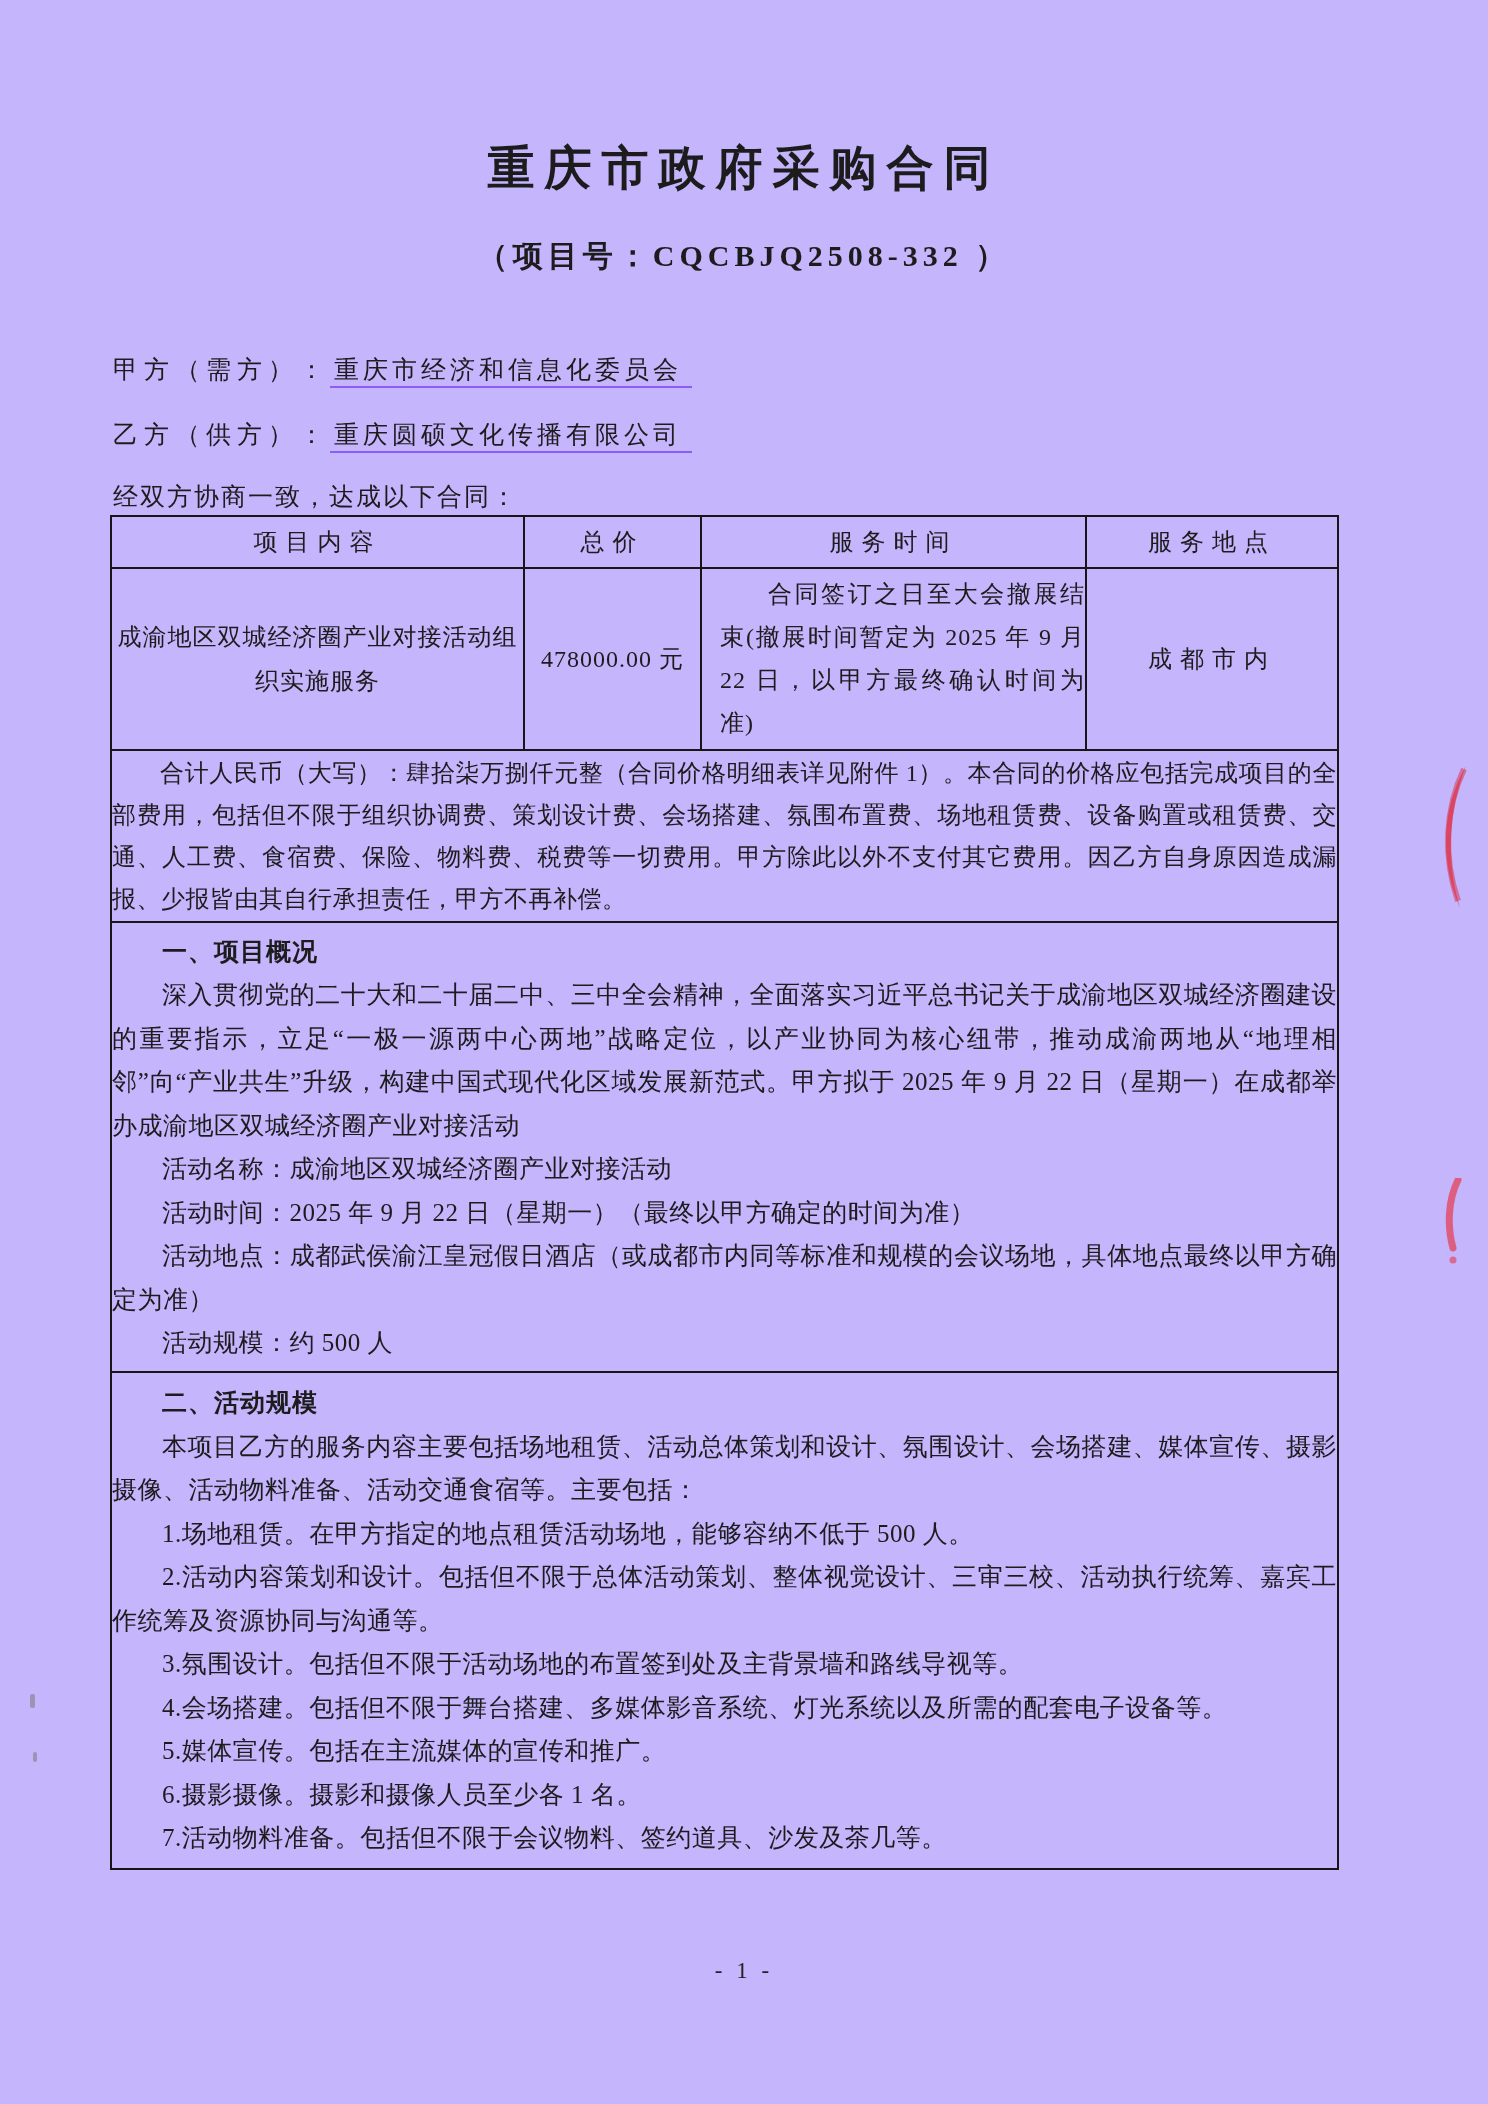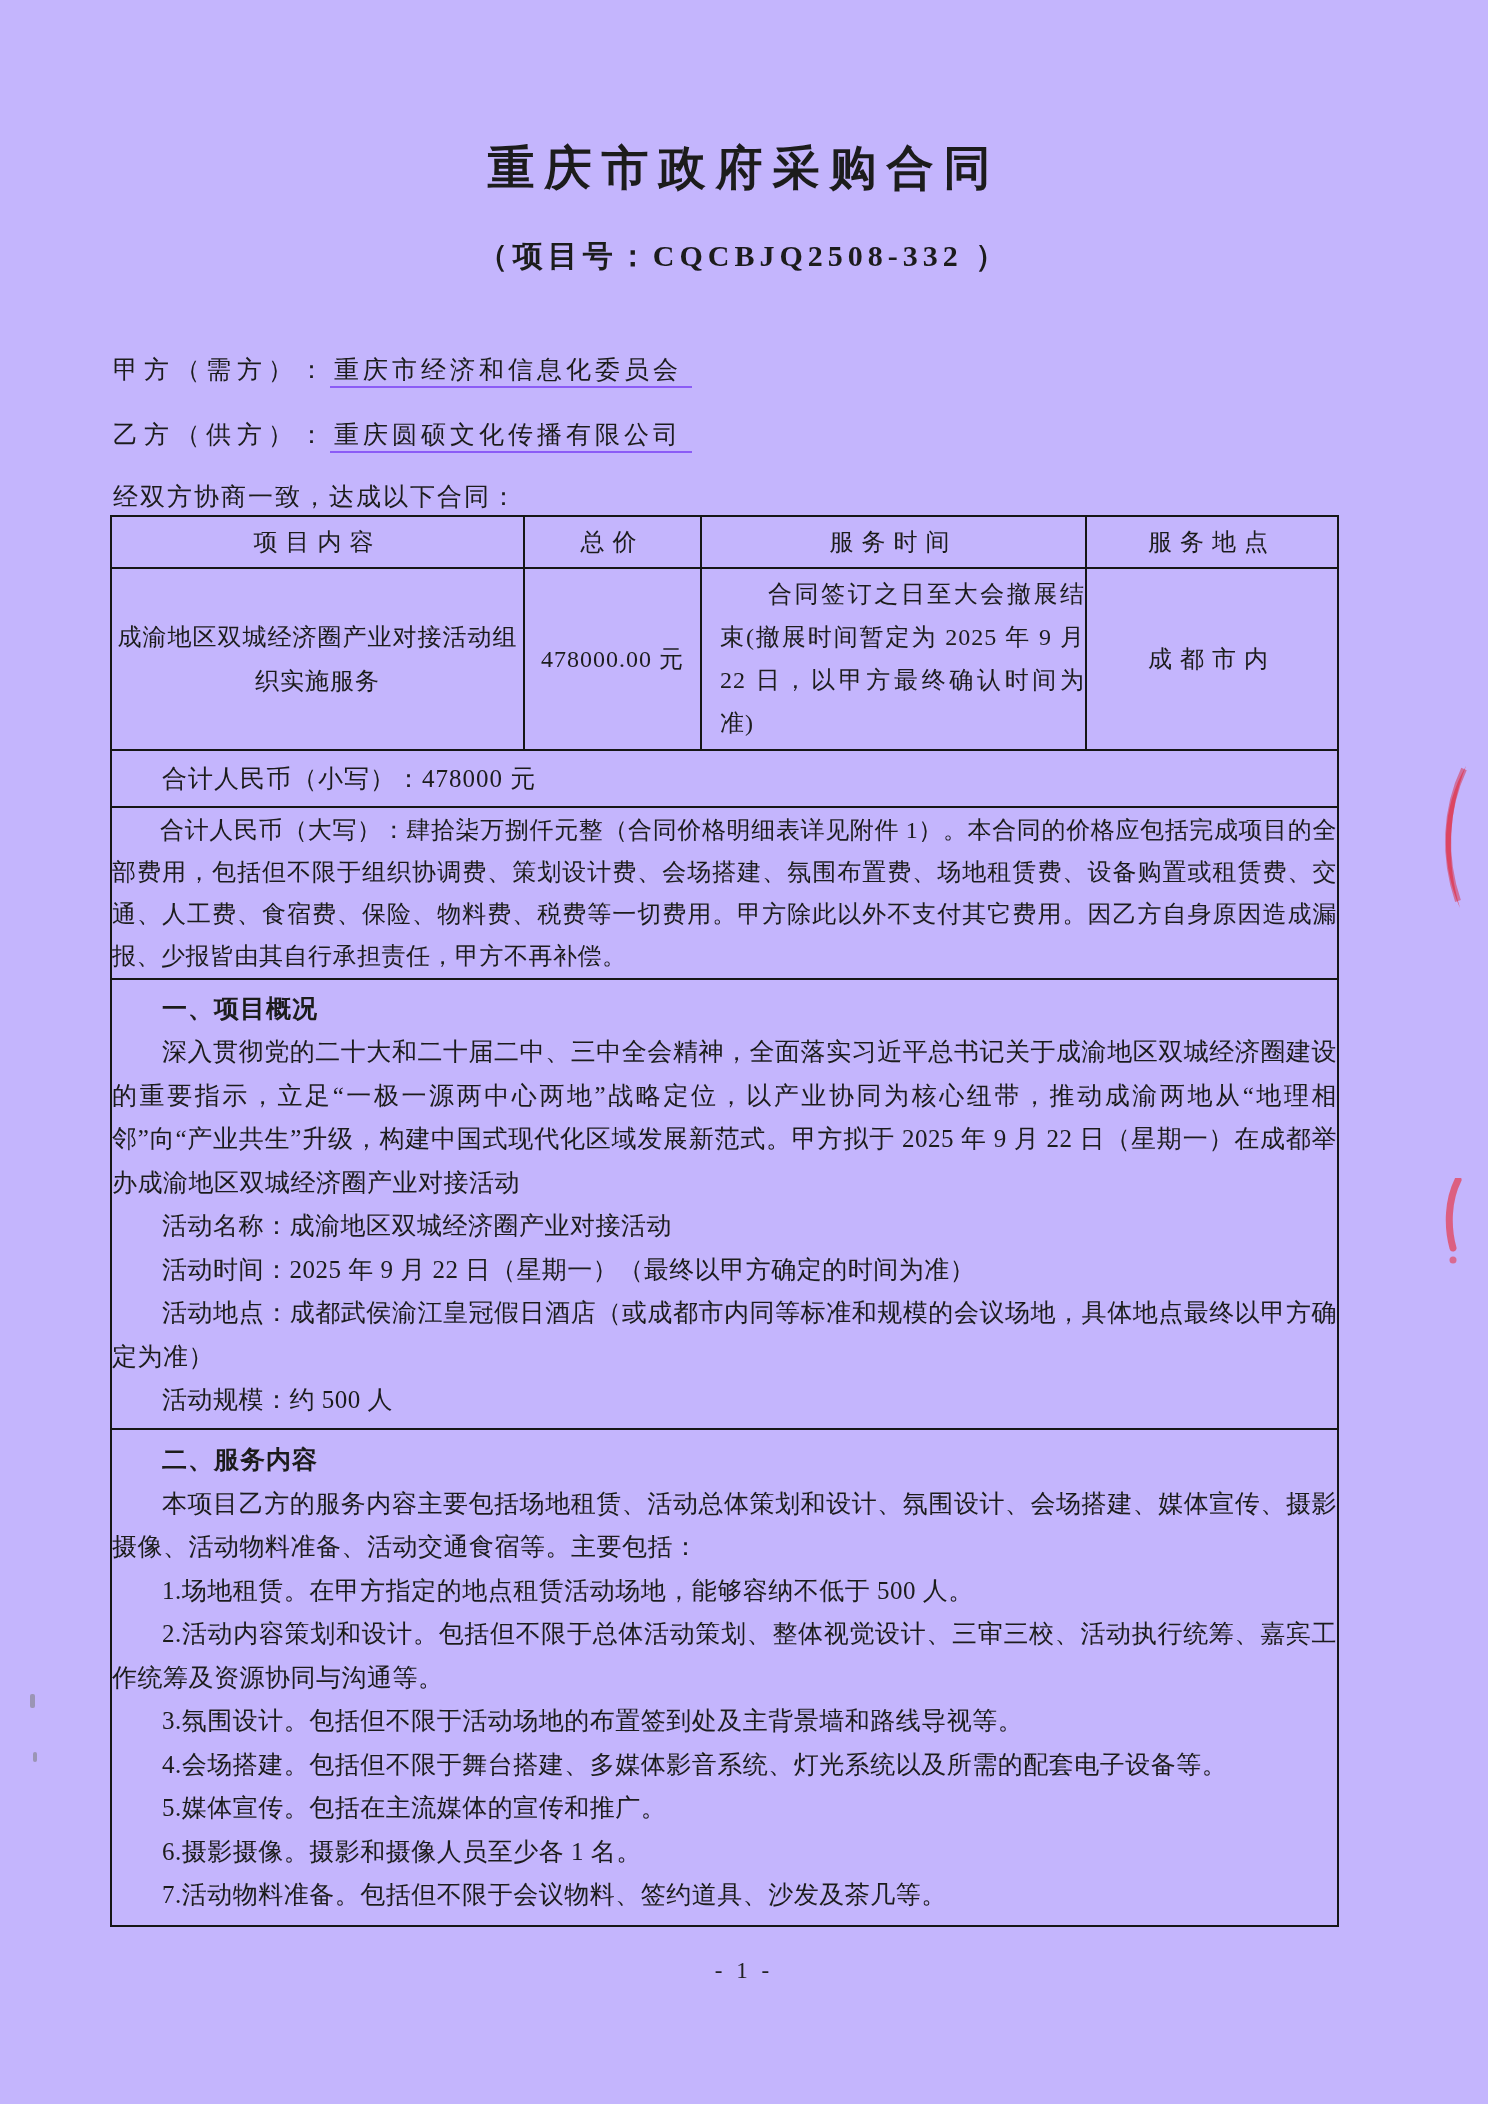--- a/index.html
+++ b/index.html
@@ -102,42 +102,37 @@
     </tr>
     <tr>
       <td class="item-cell">成渝地区双城经济圈产业对接活动组织实施服务</td>
       <td class="price-cell">478000.00 元</td>
       <td class="time-cell">
             <p>合同签订之日至大会撤展结束(撤展时间暂定为 2025 年 9 月 22 日，以甲方最终确认时间为准)</p>
           </td>
       <td class="loc-cell">成都市内</td>
     </tr>
     <tr>
-      <td class="total-lower-cell" colspan="4">
-            <p>合计人民币（小写）：478000 元</p>
-          </td>
-    </tr>
-    <tr>
       <td class="total-upper-cell" colspan="4">
             <p>合计人民币（大写）：肆拾柒万捌仟元整（合同价格明细表详见附件 1）。本合同的价格应包括完成项目的全部费用，包括但不限于组织协调费、策划设计费、会场搭建、氛围布置费、场地租赁费、设备购置或租赁费、交通、人工费、食宿费、保险、物料费、税费等一切费用。甲方除此以外不支付其它费用。因乙方自身原因造成漏报、少报皆由其自行承担责任，甲方不再补偿。</p>
           </td>
     </tr>
     <tr>
       <td class="section-cell sec1" colspan="4">
         <p class="h">一、项目概况</p>
         <p class="t">深入贯彻党的二十大和二十届二中、三中全会精神，全面落实习近平总书记关于成渝地区双城经济圈建设的重要指示，立足“一极一源两中心两地”战略定位，以产业协同为核心纽带，推动成渝两地从“地理相邻”向“产业共生”升级，构建中国式现代化区域发展新范式。甲方拟于 2025 年 9 月 22 日（星期一）在成都举办成渝地区双城经济圈产业对接活动</p>
         <p class="line">活动名称：成渝地区双城经济圈产业对接活动</p>
         <p class="line">活动时间：2025 年 9 月 22 日（星期一）（最终以甲方确定的时间为准）</p>
         <p class="line">活动地点：成都武侯渝江皇冠假日酒店（或成都市内同等标准和规模的会议场地，具体地点最终以甲方确定为准）</p>
         <p class="line">活动规模：约 500 人</p>
       </td>
     </tr>
     <tr>
       <td class="section-cell sec2" colspan="4">
-        <p class="h">二、服务内容</p>
+        <p class="h">二、活动规模</p>
         <p class="t">本项目乙方的服务内容主要包括场地租赁、活动总体策划和设计、氛围设计、会场搭建、媒体宣传、摄影摄像、活动物料准备、活动交通食宿等。主要包括：</p>
         <p class="t">1.场地租赁。在甲方指定的地点租赁活动场地，能够容纳不低于 500 人。</p>
         <p class="t">2.活动内容策划和设计。包括但不限于总体活动策划、整体视觉设计、三审三校、活动执行统筹、嘉宾工作统筹及资源协同与沟通等。</p>
         <p class="t">3.氛围设计。包括但不限于活动场地的布置签到处及主背景墙和路线导视等。</p>
         <p class="t">4.会场搭建。包括但不限于舞台搭建、多媒体影音系统、灯光系统以及所需的配套电子设备等。</p>
         <p class="t">5.媒体宣传。包括在主流媒体的宣传和推广。</p>
         <p class="t">6.摄影摄像。摄影和摄像人员至少各 1 名。</p>
         <p class="t">7.活动物料准备。包括但不限于会议物料、签约道具、沙发及茶几等。</p>
       </td>
     </tr>

